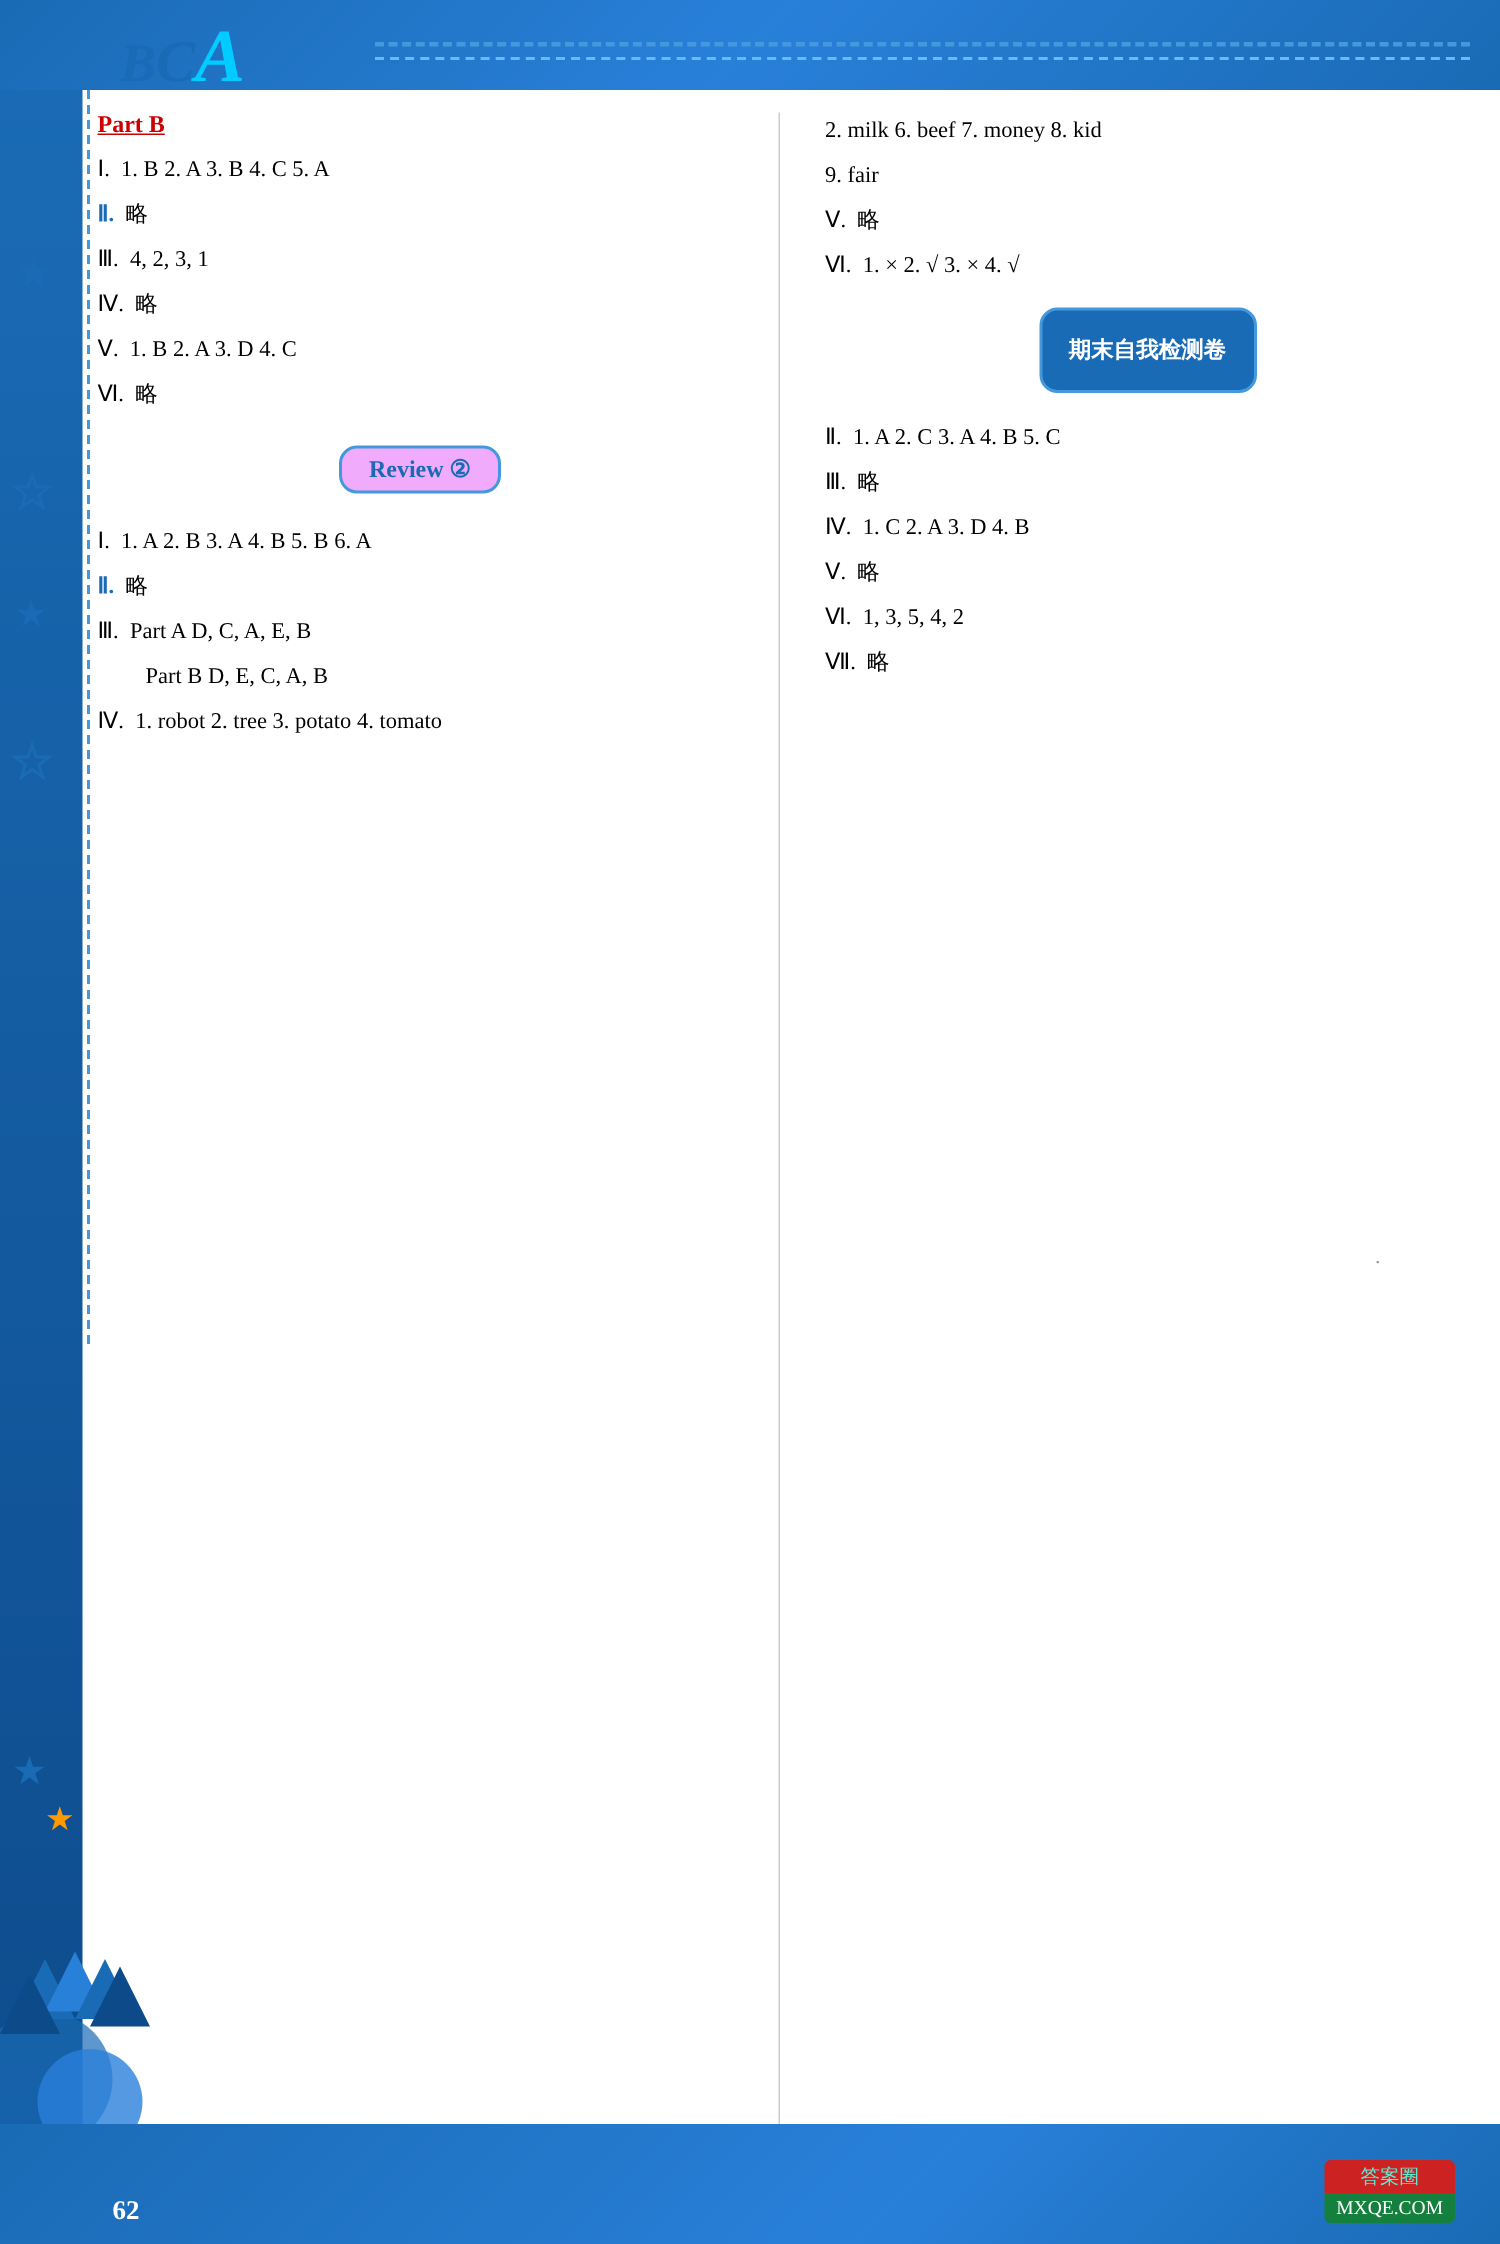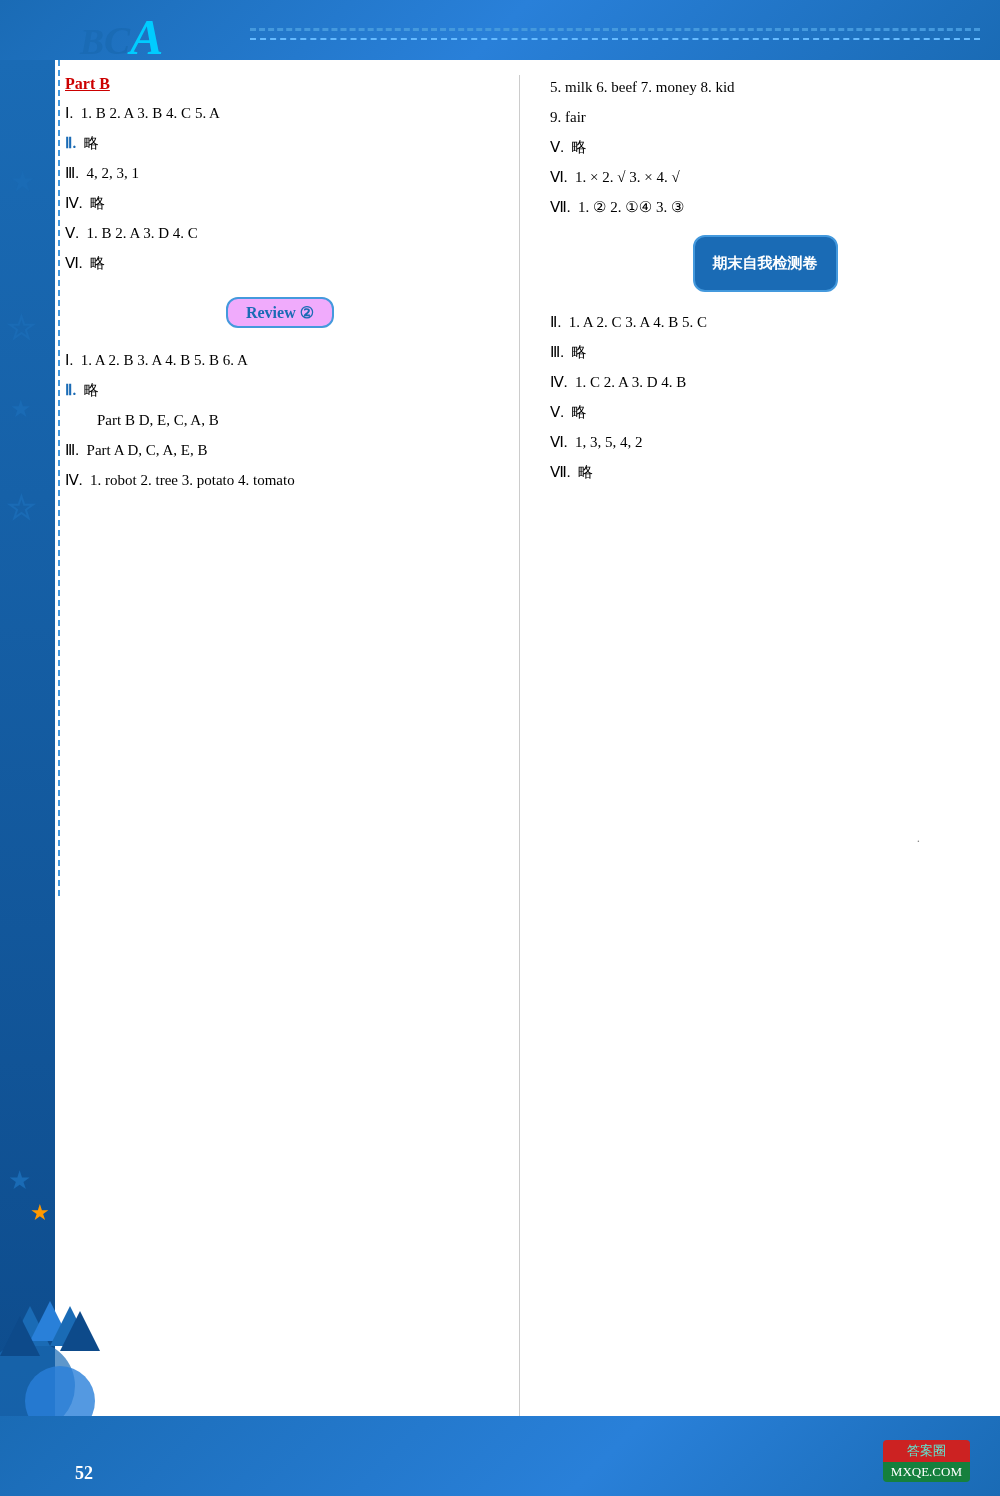--- a/index.html
+++ b/index.html
@@ -337,54 +337,50 @@
       <div class="answer-line">
         <span>Ⅰ.</span>&nbsp;
         <span>1. A  2. B  3. A  4. B  5. B  6. A</span>
       </div>
 
       <div class="answer-line">
         <span style="color:#1a6bb5; font-weight:bold;">Ⅱ.</span>&nbsp;
         <span>略</span>
       </div>
 
+      <div class="answer-line">
+        <span>Ⅲ.</span>&nbsp;
+        <span>Part A  D, C, A, E, B</span>
+      </div>
       <div class="answer-line" style="margin-left: 32px;">
         <span>Part B  D, E, C, A, B</span>
       </div>
-      <div class="answer-line">
-        <span>Ⅲ.</span>&nbsp;
-        <span>Part A  D, C, A, E, B</span>
-      </div>
 
       <div class="answer-line">
         <span>Ⅳ.</span>&nbsp;
         <span>1. robot  2. tree  3. potato  4. tomato</span>
       </div>
 
     </div>
 
     <div class="right-col">
 
-      <div class="answer-line">5. milk  6. beef  7. money  8. kid</div>
+      <div class="answer-line">2. milk  6. beef  7. money  8. kid</div>
       <div class="answer-line">9. fair</div>
 
       <div class="answer-line">
         <span>Ⅴ.</span>&nbsp;
         <span>略</span>
       </div>
 
       <div class="answer-line">
         <span>Ⅵ.</span>&nbsp;
         <span>1. ×  2. √  3. ×  4. √</span>
       </div>
 
-      <div class="answer-line">
-        <span>Ⅶ.</span>&nbsp;
-        <span>1. ②  2. ①④  3. ③</span>
-      </div>
 
       <div class="period-container">
         <div class="period-box">期末自我检测卷</div>
       </div>
 
 
       <div class="answer-line">
         <span>Ⅱ.</span>&nbsp;
         <span>1. A  2. C  3. A  4. B  5. C</span>
       </div>
@@ -415,21 +411,21 @@
       </div>
 
     </div>
   </div>
 </div>
 
 <div class="remark">.</div>
 
 <div class="bottom-bar"></div>
 
-<div class="page-num">52</div>
+<div class="page-num">62</div>
 
 <div class="watermark">
   <div class="watermark-top">
     <span>答案圈</span>
   </div>
   <div class="watermark-bottom">
     <span>MXQE.COM</span>
   </div>
 </div>
 

